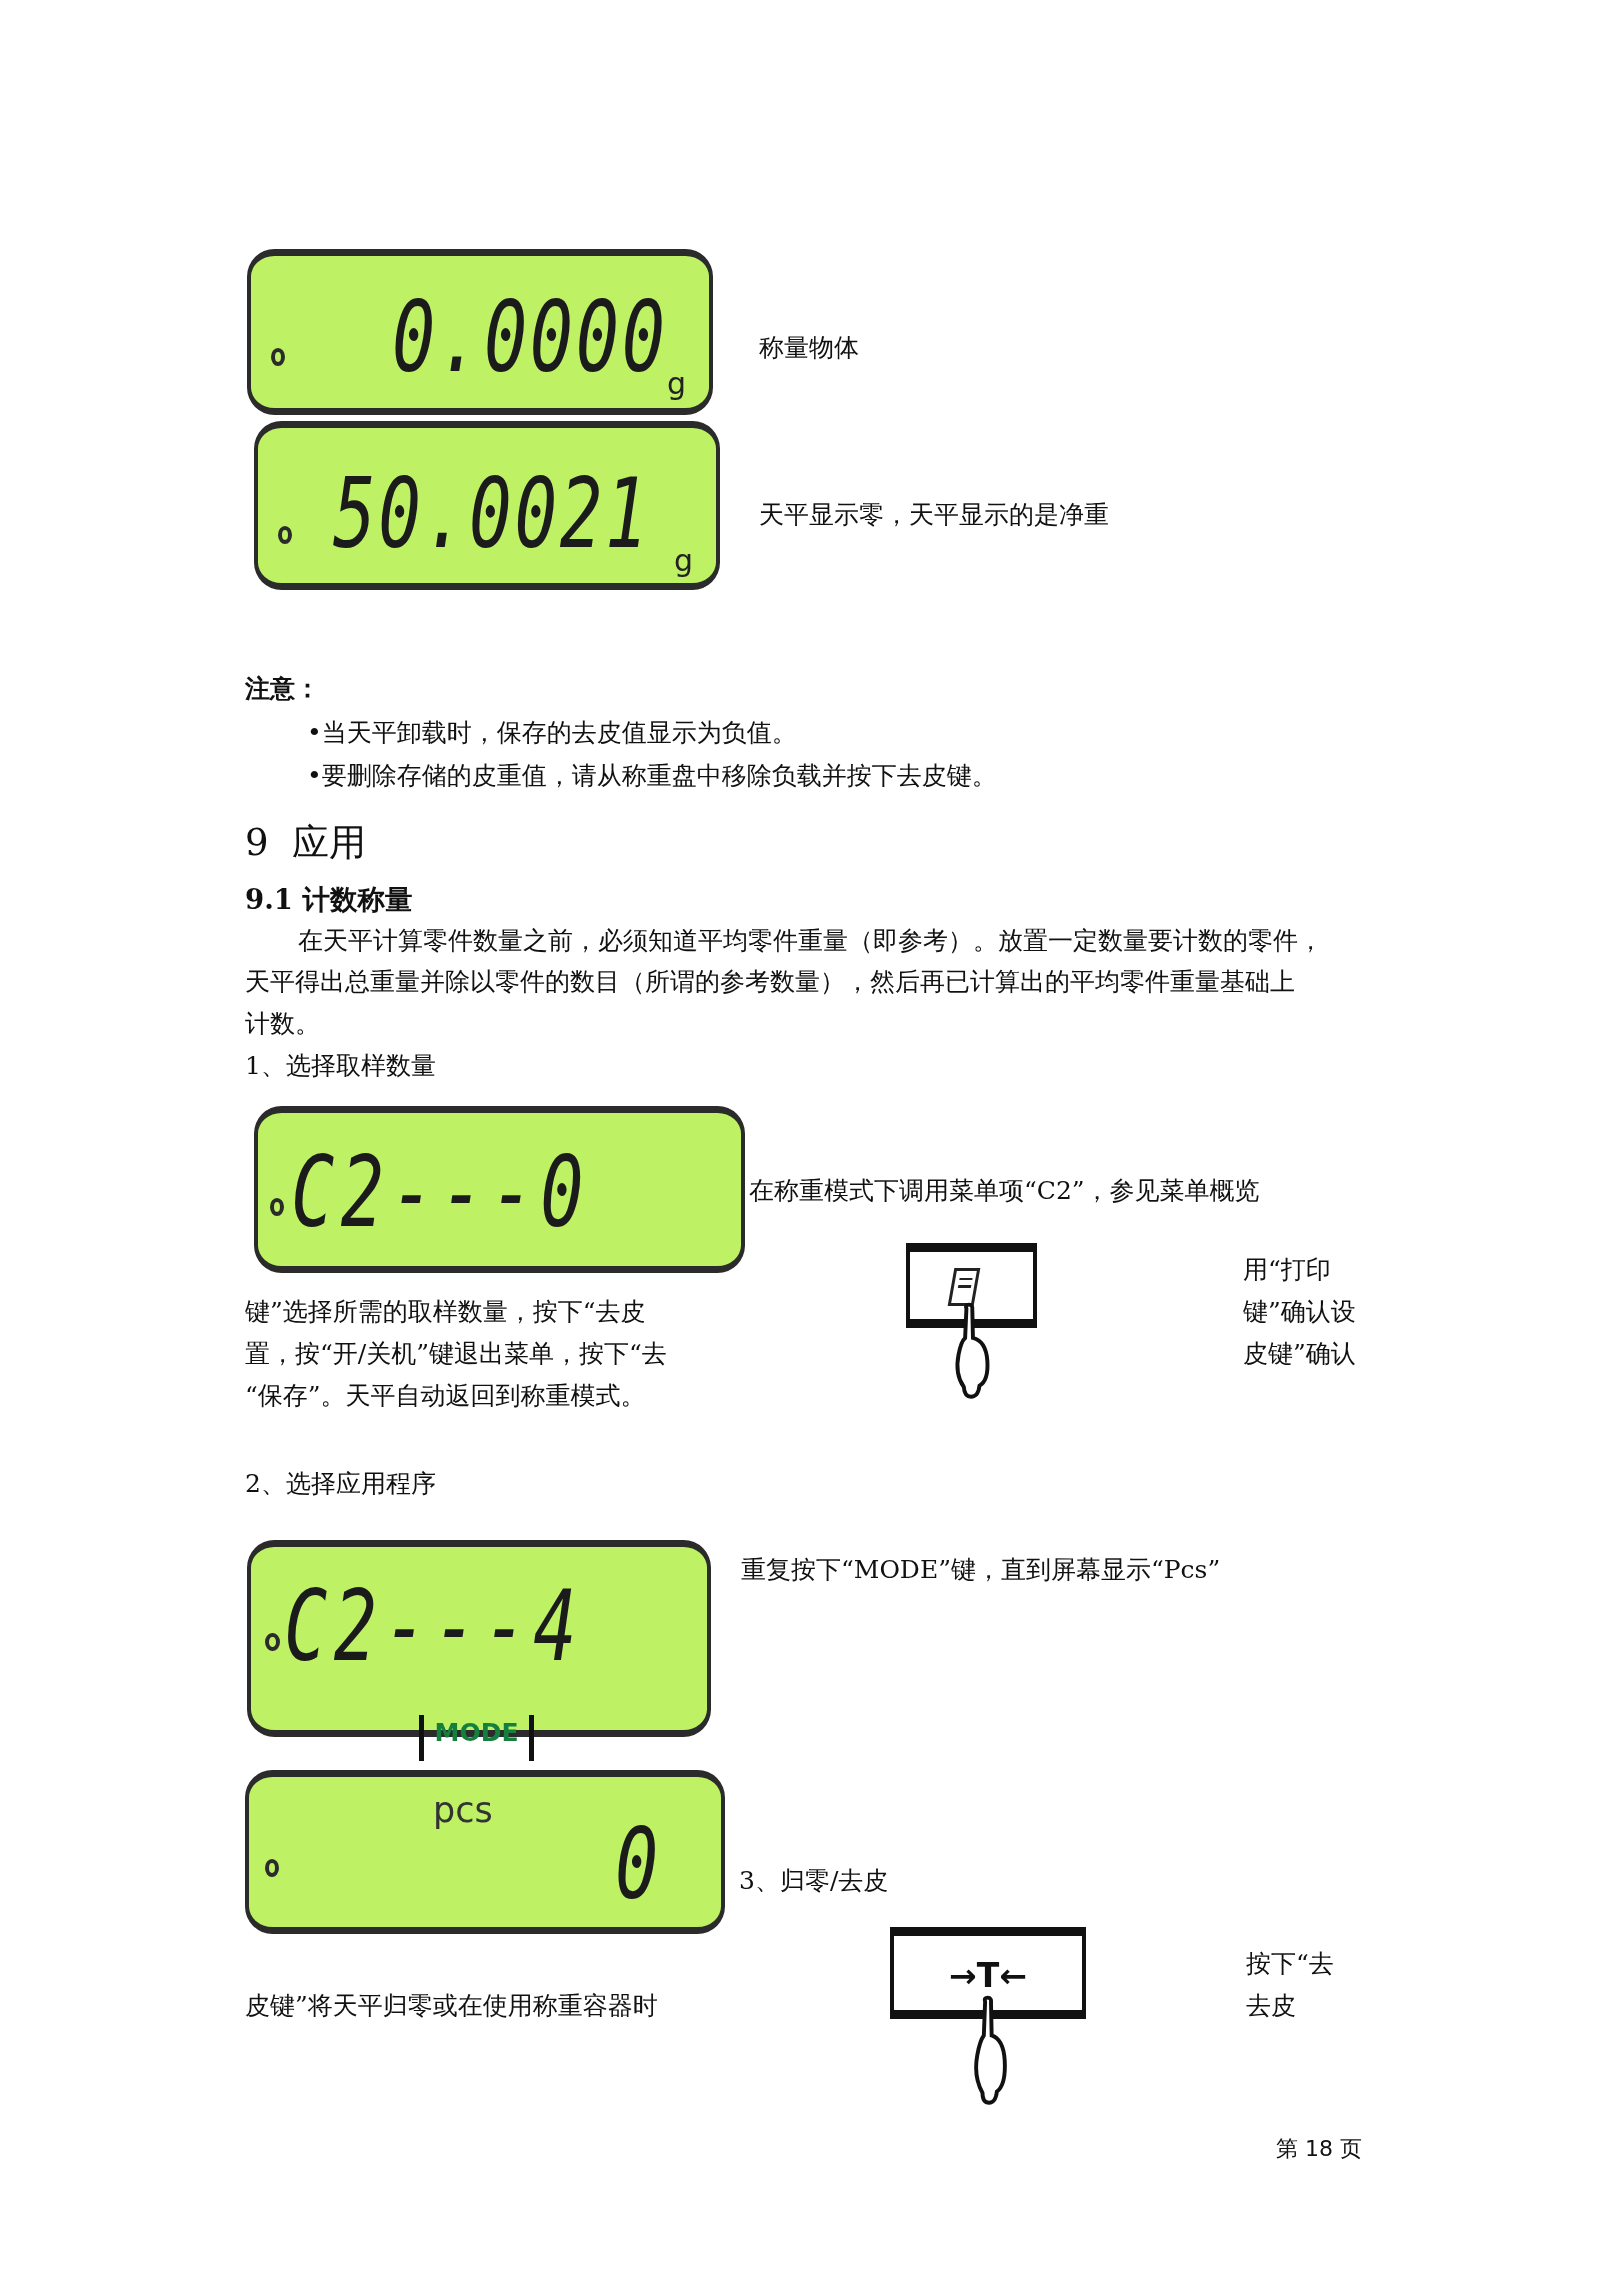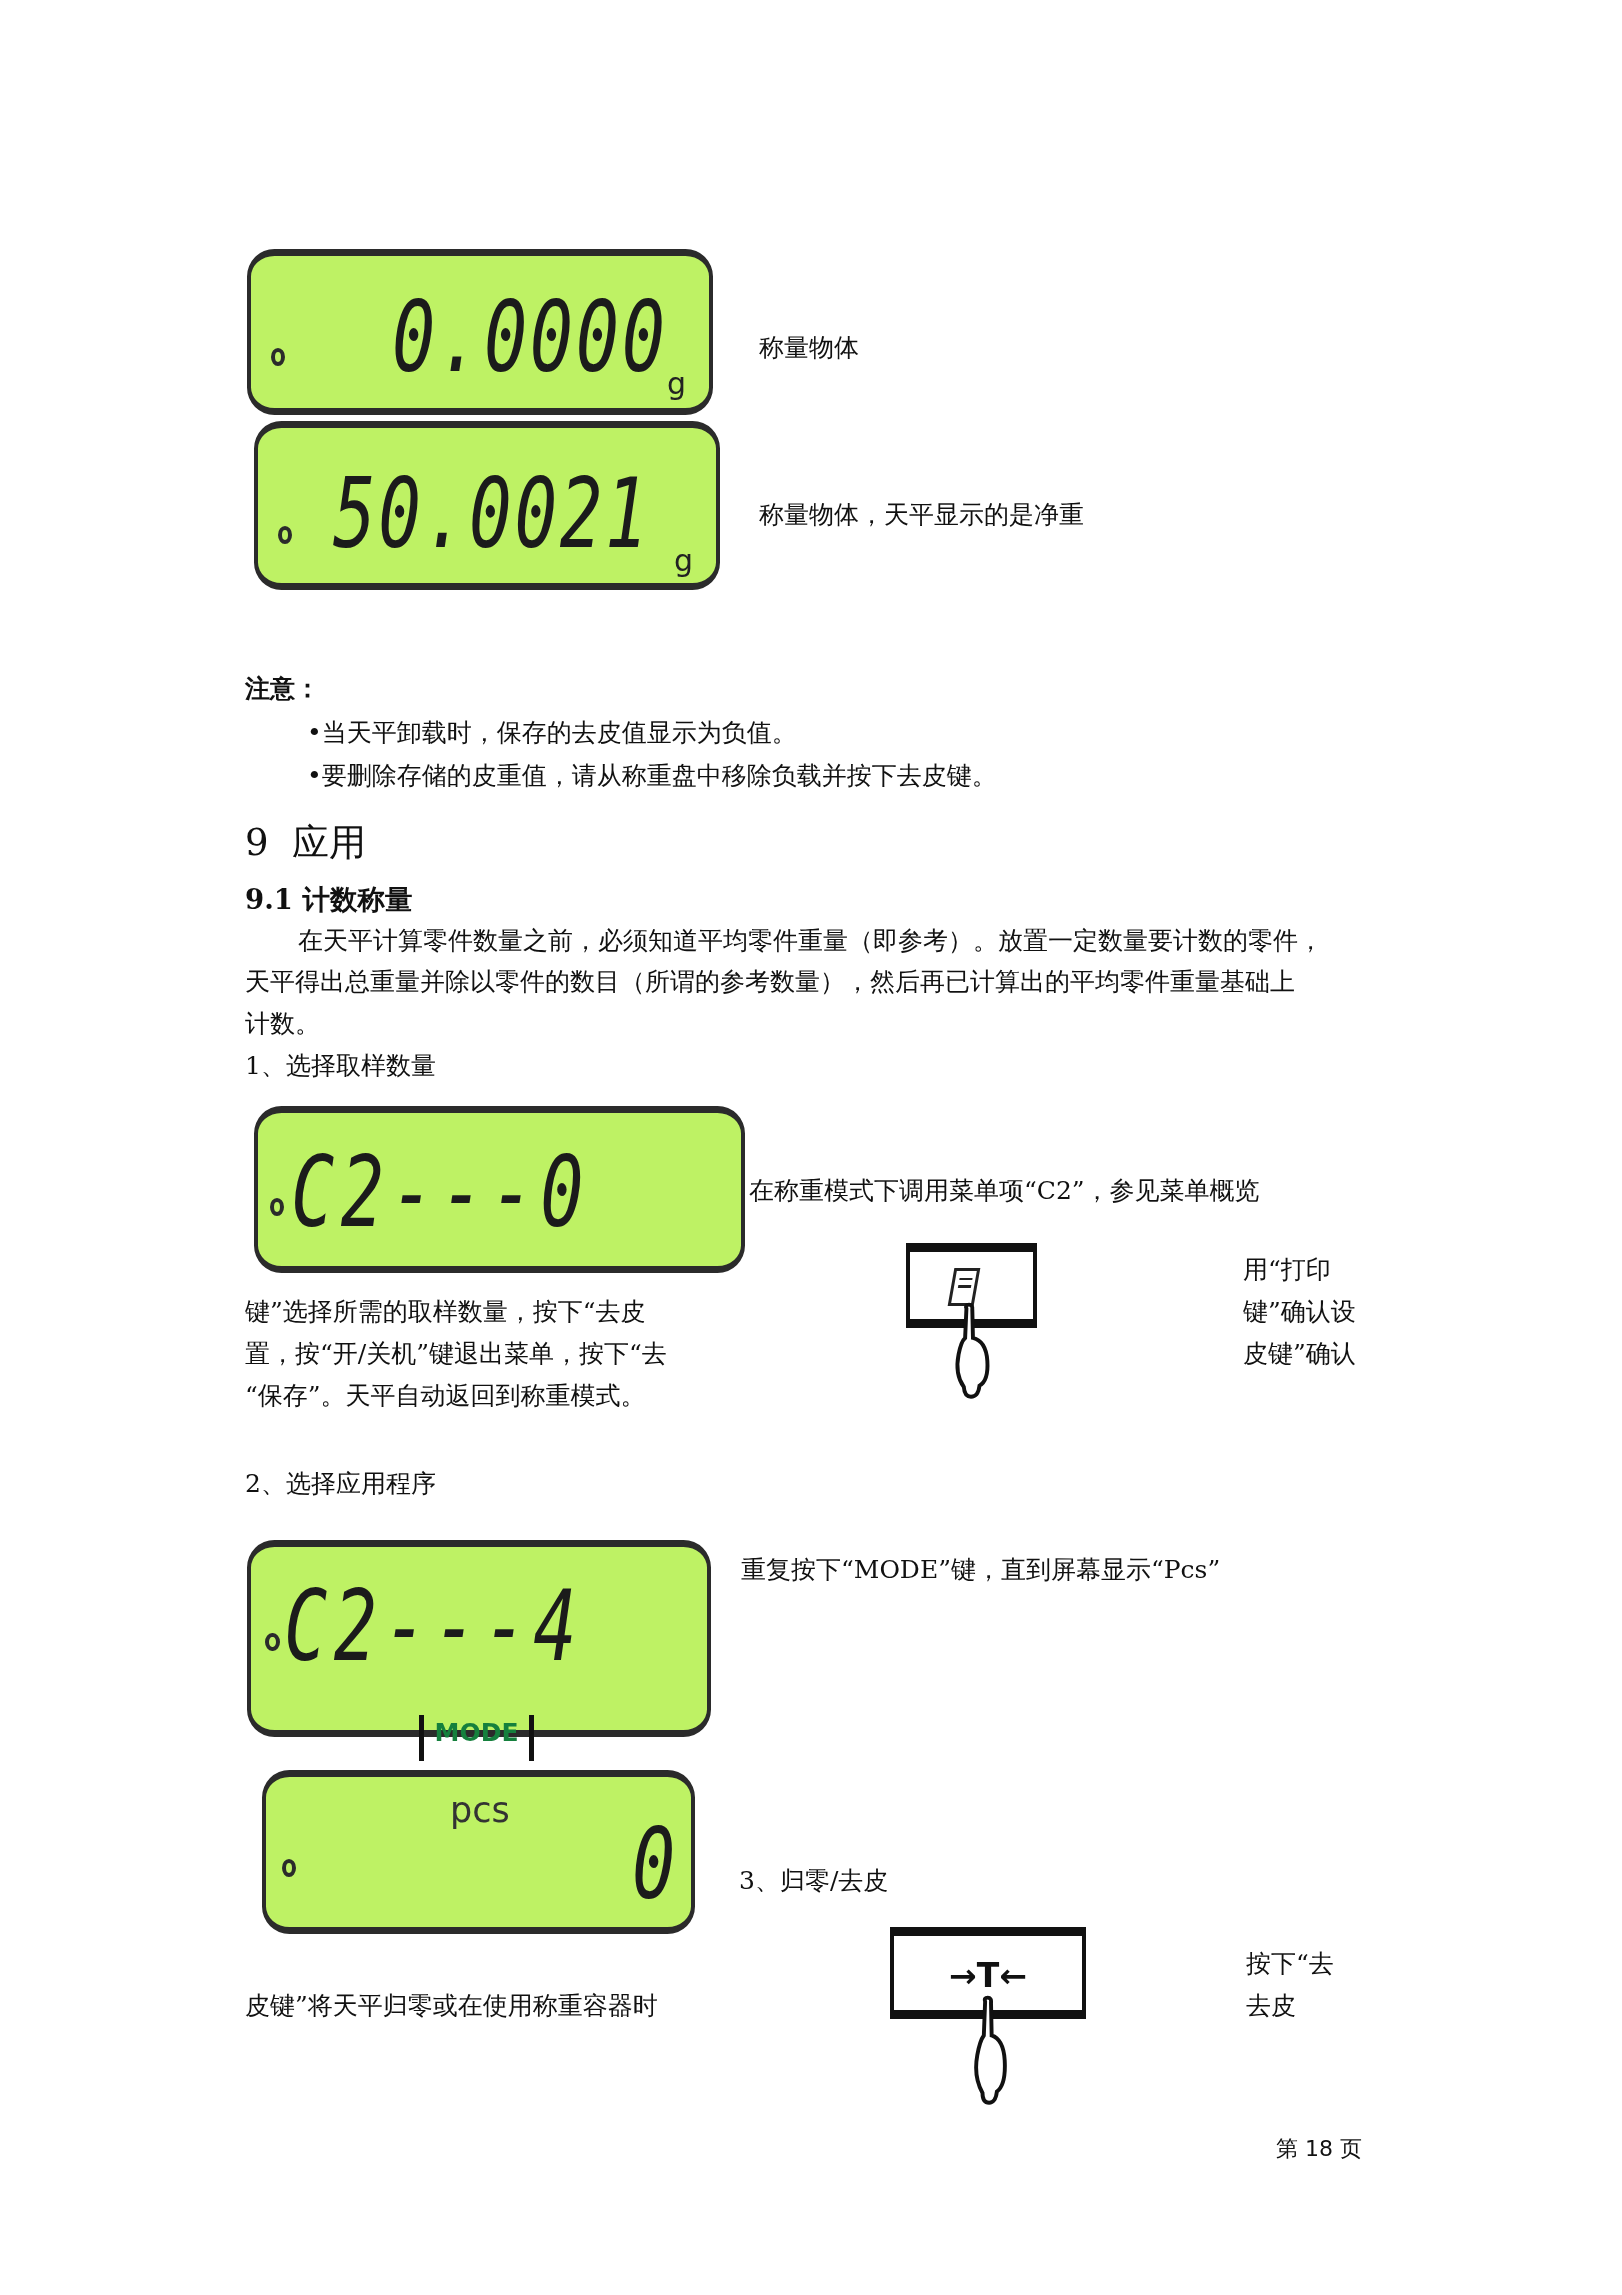--- a/index.html
+++ b/index.html
@@ -41,21 +41,21 @@
   <div class="seg" style="left:141px;top:33px;font-size:72px;">0.0000</div>
   <div class="unit" style="left:416px;top:110px;">g</div>
 </div>
 <div class="abs txt" style="left:759px;top:335px;">称量物体</div>
 
 <div class="lcd" style="left:254px;top:421px;width:466px;height:169px;">
   <div class="dot" style="left:19.6px;top:98px;"></div>
   <div class="seg" style="left:75px;top:38px;font-size:71px;">50.0021</div>
   <div class="unit" style="left:416px;top:115px;">g</div>
 </div>
-<div class="abs txt" style="left:759px;top:502px;">称量物体，天平显示的是净重</div>
+<div class="abs txt" style="left:759px;top:502px;">天平显示零，天平显示的是净重</div>
 
 <div class="abs txt" style="left:245px;top:676px;font-weight:bold;">注意：</div>
 <div class="abs txt" style="left:307px;top:720px;">•当天平卸载时，保存的去皮值显示为负值。</div>
 <div class="abs txt" style="left:307px;top:763px;">•要删除存储的皮重值，请从称重盘中移除负载并按下去皮键。</div>
 
 <h1 class="sec" style="left:245px;top:818px;">
   <span>9</span>
   <span style="margin-left:11.8px;">应用</span>
 </h1>
 <h2 class="sub" style="left:245px;top:882px;">9.1 计数称量</h2>
@@ -92,21 +92,21 @@
 <div class="lcd" style="left:247px;top:1540px;width:464px;height:197px;">
   <div class="dot" style="left:14.4px;top:86px;"></div>
   <div class="seg" style="left:33px;top:31px;font-size:72px;letter-spacing:6.5px;">C2---4</div>
 </div>
 <div class="abs txt" style="left:741px;top:1557px;">重复按下“MODE”键，直到屏幕显示“Pcs”</div>
 
 <div class="abs" style="left:419px;top:1715px;width:115px;height:46px;border-left:5.2px solid #111;border-right:5.2px solid #111;box-sizing:border-box;">
   <div style="text-align:center;font-family:'DejaVu Sans',sans-serif;font-weight:bold;font-size:25px;color:#15803d;margin-top:2.6px;">MODE</div>
 </div>
 
-<div class="lcd" style="left:262px;top:1770px;width:433px;height:164px;">
+<div class="lcd" style="left:245px;top:1770px;width:480px;height:164px;">
   <div class="pcs" style="left:184px;top:13px;">pcs</div>
   <div class="dot" style="left:15.7px;top:82px;"></div>
   <div class="seg" style="left:366px;top:39px;font-size:72px;">0</div>
 </div>
 <div class="abs txt" style="left:739px;top:1868px;">3、归零/去皮</div>
 
 <div class="key" style="left:890px;top:1927px;width:196px;height:92px;">
   <div style="text-align:center;font-family:'DejaVu Sans',sans-serif;font-weight:bold;font-size:33px;color:#111;margin-top:19.6px;">→T←</div>
 </div>
 <svg class="abs" style="left:955px;top:1995px;" width="72" height="111" viewBox="0 0 110 170">

